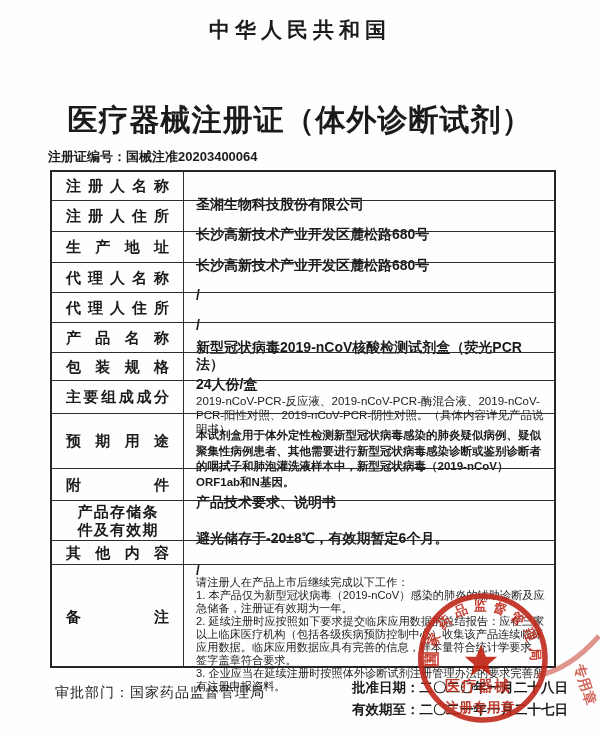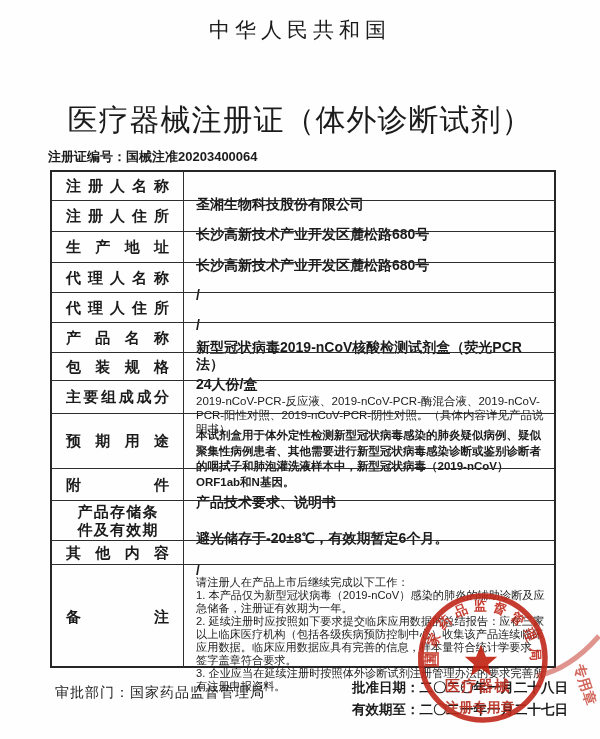--- a/index.html
+++ b/index.html
@@ -1,20 +1,20 @@
 <!DOCTYPE html>
 <html><head>
 <meta charset="utf-8">
 <style>
   html,body{margin:0;padding:0;background:#ffffff;}
   .page{
     position:relative;width:600px;height:739px;background:#fefefe;
     font-family:"Liberation Sans",sans-serif;color:#1b1b1b;overflow:hidden;
   }
-  .center-title{position:absolute;left:0;right:0;text-align:center;font-weight:normal;}
+  .center-title{position:absolute;left:0;right:0;text-align:center;font-weight:bold;}
   .title1{top:16px;font-size:21px;letter-spacing:5px;}
   .title2{top:100px;font-size:30px;letter-spacing:1px;}
   .regno{position:absolute;left:48px;top:148px;font-size:13px;font-weight:bold;}
   .cert-table{
     position:absolute;left:50px;top:170px;width:506px;height:498px;
     border:2px solid #262626;box-sizing:border-box;display:flex;flex-direction:column;
   }
   .row{display:flex;box-sizing:border-box;flex:0 0 auto;}
   .row + .row{border-top:1.5px solid #2e2e2e;}
   .label-cell{

